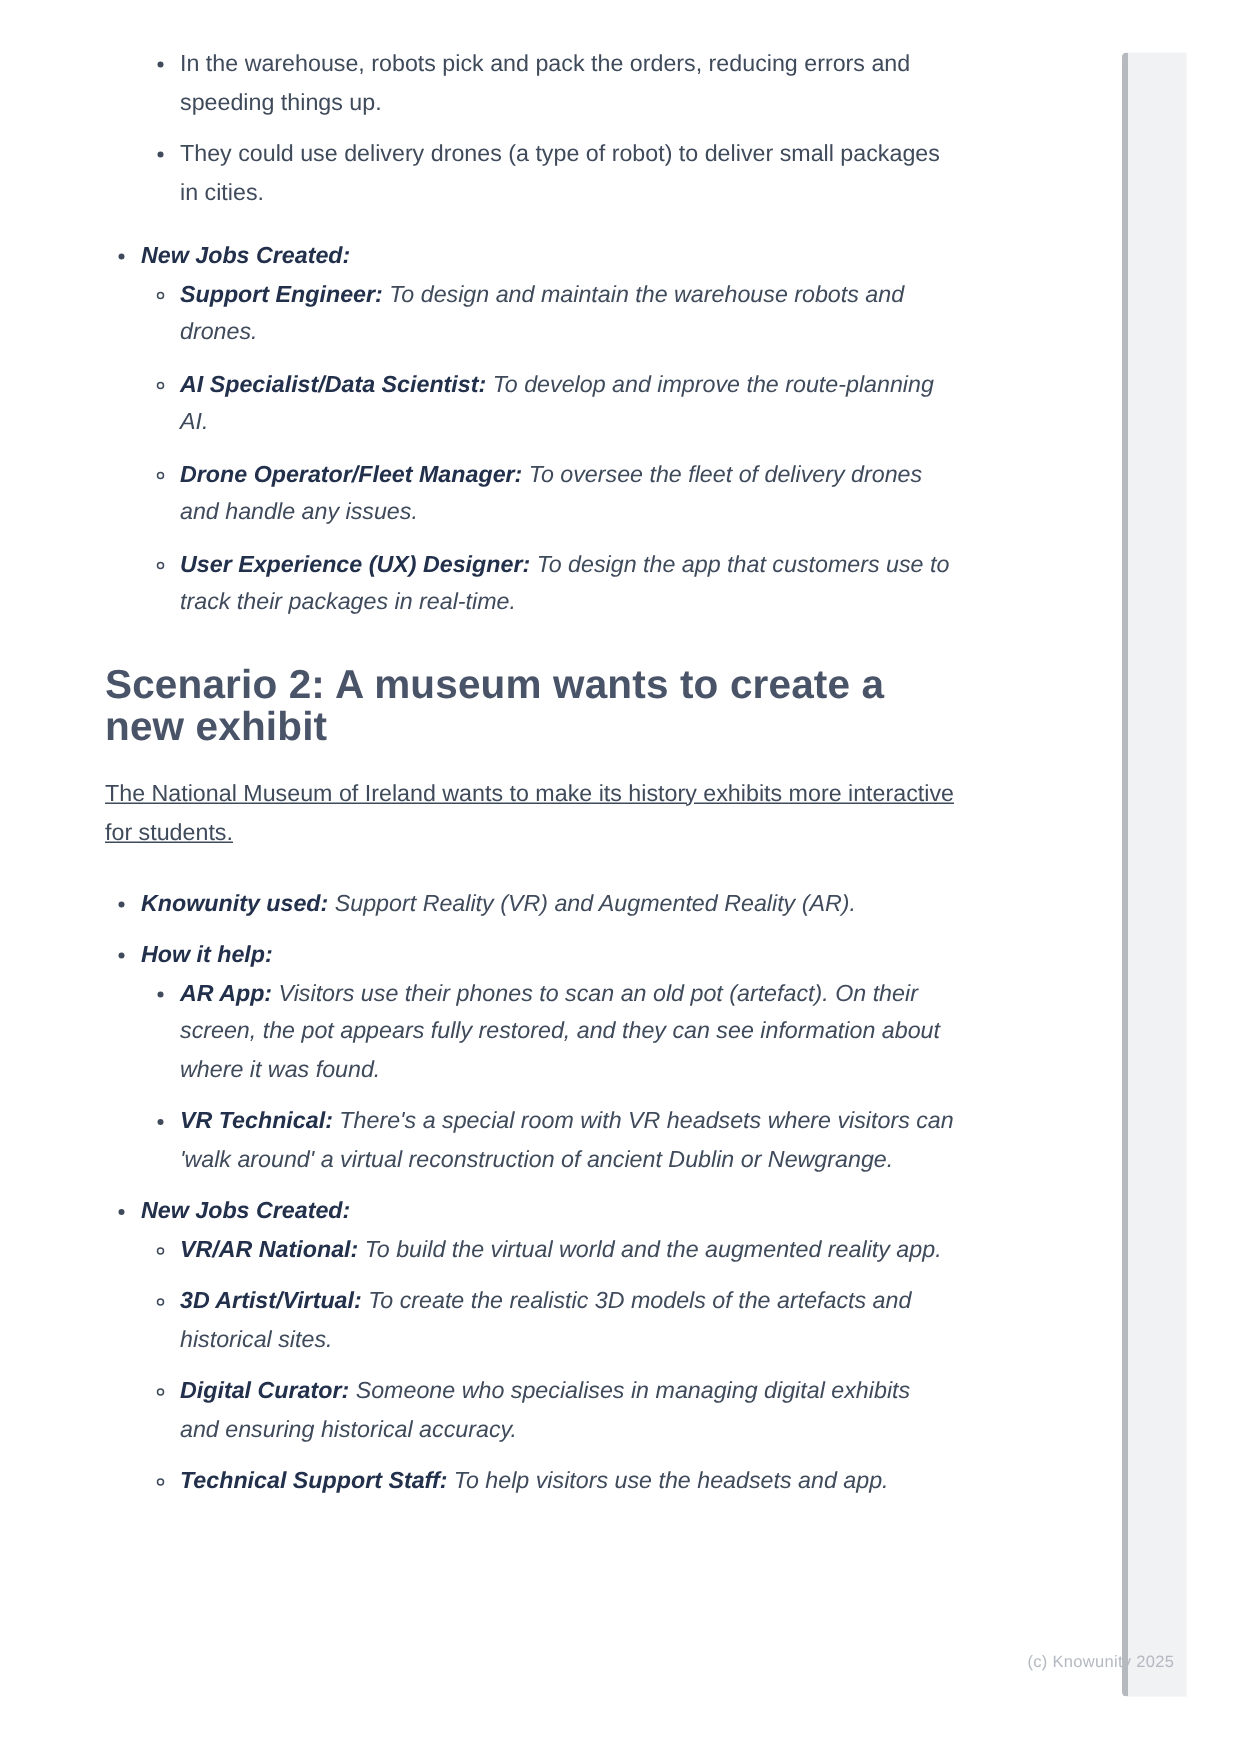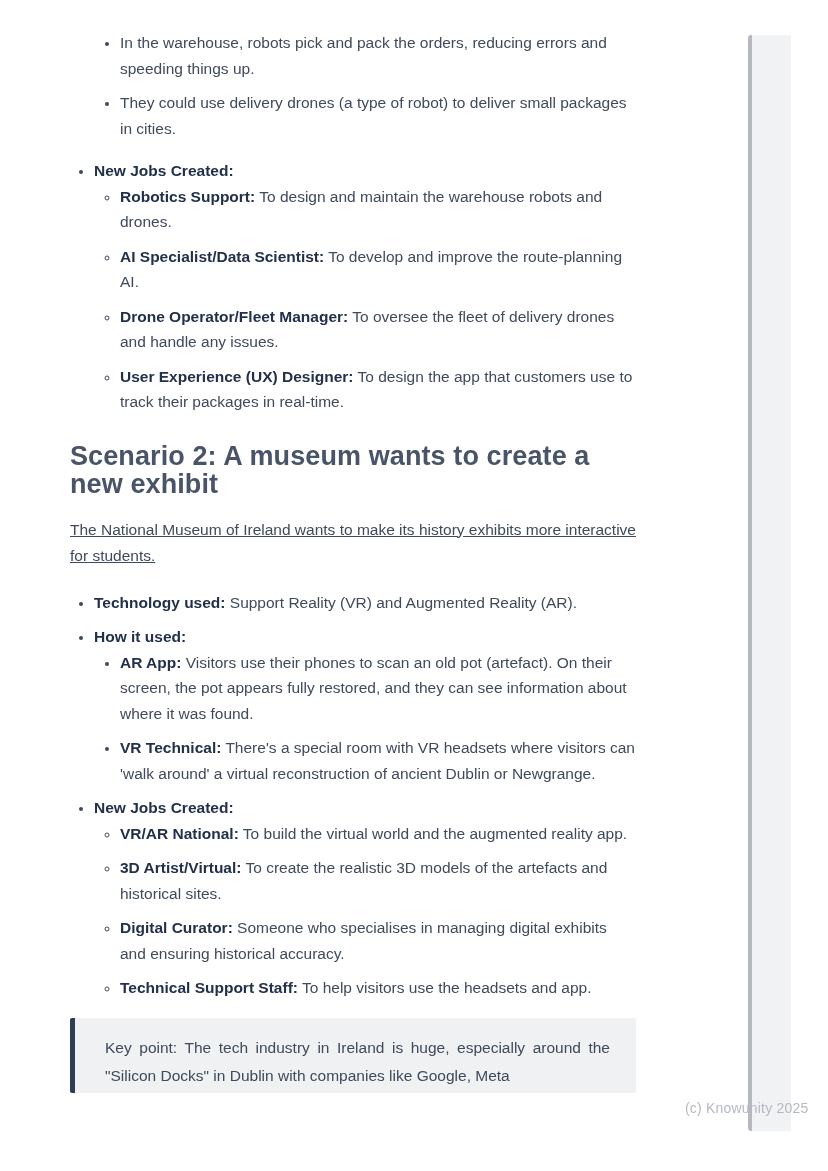--- a/index.html
+++ b/index.html
@@ -31,21 +31,21 @@
     list-style: disc;
   }
   li { margin-bottom: 9px; }
   li::marker { color: #3f4a5b; font-size: 0.85em; }
   ul.sub {
     margin-top: 0;
     padding-left: 26px;
   }
   ul.sub.circle { list-style: circle; }
   ul.intro { padding-left: 50px; }
-  ul.group { margin-top: 17px; }
+  ul.group { margin-top: 17px; font-style: italic; }
   .b, strong {
     font-weight: bold;
     color: #22304b;
   }
   h2 {
     margin: 27px 0 19px 0;
     font-size: 27px;
     line-height: 28px;
     font-weight: bold;
     color: #4a5468;
@@ -81,21 +81,21 @@
     height: 1096px;
     box-sizing: border-box;
     background: #f1f2f4;
     border-left: 4px solid #b6b9be;
     border-radius: 3px 0 0 3px;
   }
   .watermark {
     position: absolute;
     left: 685px;
     top: 1101px;
-    font-size: 14px;
+    font-size: 11px;
     line-height: 14px;
     color: #b4b9c1;
     letter-spacing: 0.2px;
     z-index: 2;
     white-space: nowrap;
     text-align: center;
   }
 </style>
 </head>
 <body>
@@ -106,57 +106,54 @@
 
     <ul class="intro">
       <li><span>In the warehouse, robots pick and pack the orders, reducing errors and speeding things up.</span></li>
       <li><span>They could use delivery drones (a type of robot) to deliver small packages in cities.</span></li>
     </ul>
 
     <ul class="group">
       <li>
         <span class="b">New Jobs Created:</span>
         <ul class="sub circle">
-          <li><span class="b">Robotics Support:</span><span> To design and maintain the warehouse robots and drones.</span></li>
+          <li><span class="b">Support Engineer:</span><span> To design and maintain the warehouse robots and drones.</span></li>
           <li><span class="b">AI Specialist/Data Scientist:</span><span> To develop and improve the route-planning AI.</span></li>
           <li><span class="b">Drone Operator/Fleet Manager:</span><span> To oversee the fleet of delivery drones and handle any issues.</span></li>
           <li><span class="b">User Experience (UX) Designer:</span><span> To design the app that customers use to track their packages in real-time.</span></li>
         </ul>
       </li>
     </ul>
 
     <h2>Scenario 2: A museum wants to create a new exhibit</h2>
 
     <p class="lede">The National Museum of Ireland wants to make its history exhibits more interactive for students.</p>
 
     <ul class="group">
       <li>
-        <span class="b">Technology used:</span><span> Support Reality (VR) and Augmented Reality (AR).</span>
+        <span class="b">Knowunity used:</span><span> Support Reality (VR) and Augmented Reality (AR).</span>
       </li>
       <li>
-        <span class="b">How it used:</span>
+        <span class="b">How it help:</span>
         <ul class="sub">
           <li><span class="b">AR App:</span><span> Visitors use their phones to scan an old pot (artefact). On their screen, the pot appears fully restored, and they can see information about where it was found.</span></li>
           <li><span class="b">VR Technical:</span><span> There's a special room with VR headsets where visitors can 'walk around' a virtual reconstruction of ancient Dublin or Newgrange.</span></li>
         </ul>
       </li>
       <li>
         <span class="b">New Jobs Created:</span>
         <ul class="sub circle">
           <li><span class="b">VR/AR National:</span><span> To build the virtual world and the augmented reality app.</span></li>
           <li><span class="b">3D Artist/Virtual:</span><span> To create the realistic 3D models of the artefacts and historical sites.</span></li>
           <li><span class="b">Digital Curator:</span><span> Someone who specialises in managing digital exhibits and ensuring historical accuracy.</span></li>
           <li><span class="b">Technical Support Staff:</span><span> To help visitors use the headsets and app.</span></li>
         </ul>
       </li>
     </ul>
 
-    <div class="keypoint">
-      <p>Key point: The tech industry in Ireland is huge, especially around the "Silicon Docks" in Dublin with companies like Google, Meta</p>
-    </div>
 
   </div>
 
   <div class="next-page-edge"></div>
 
   <div class="watermark">(c) Knowunity 2025</div>
 
 </div>
 
 </body></html>

